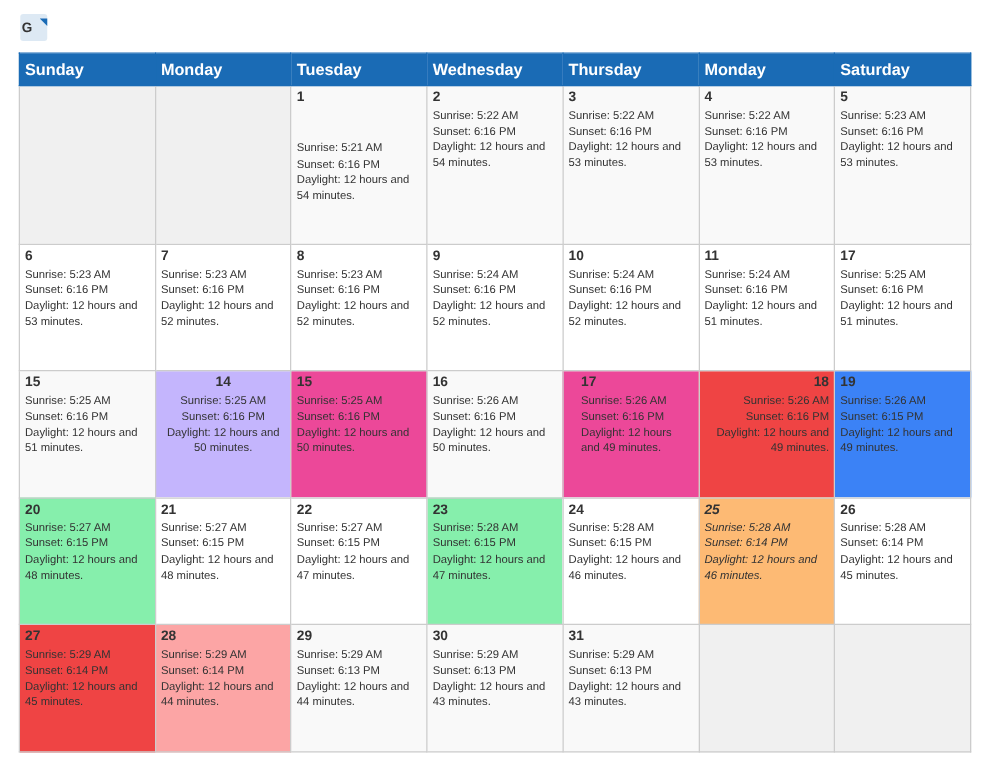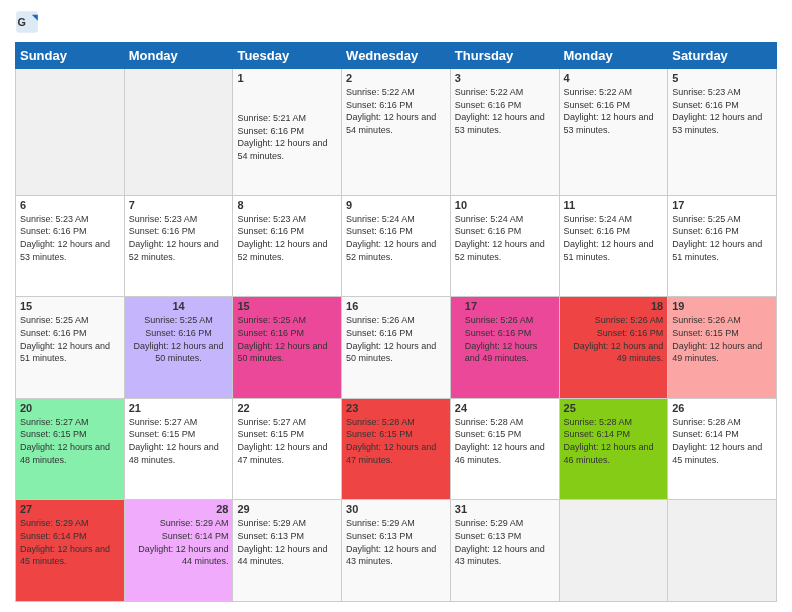--- a/index.html
+++ b/index.html
@@ -243,21 +243,21 @@
             <div class="cell-info" style="white-space: pre-line;">Sunrise: 5:26 AM
 Sunset: 6:16 PM
 Daylight: 12 hours and 49 minutes.</div>
           </td>
           <td style="background: #ef4444; text-align: right;">
             <span class="day-num">18</span>
             <div class="cell-info" style="white-space: pre-line;">Sunrise: 5:26 AM
 Sunset: 6:16 PM
 Daylight: 12 hours and 49 minutes.</div>
           </td>
-          <td style="background: #fca5a5;">
+          <td style="background: #3b82f6;">
             <span class="day-num">19</span>
             <div class="cell-info" style="white-space: pre-line;">Sunrise: 5:26 AM
 Sunset: 6:15 PM
 Daylight: 12 hours and 49 minutes.</div>
           </td>
         </tr>
         <tr>
           <td style="background: #86efac;">
             <span class="day-num">20</span>
             <div class="cell-info" style="white-space: pre-line;">Sunrise: 5:27 AM
@@ -269,53 +269,53 @@
             <div class="cell-info" style="white-space: pre-line;">Sunrise: 5:27 AM
 Sunset: 6:15 PM
 Daylight: 12 hours and 48 minutes.</div>
           </td>
           <td style="background: rgb(255, 255, 255);">
             <span class="day-num">22</span>
             <div class="cell-info" style="white-space: pre-line;">Sunrise: 5:27 AM
 Sunset: 6:15 PM
 Daylight: 12 hours and 47 minutes.</div>
           </td>
-          <td style="background: #ef4444;">
+          <td style="background: #86efac;">
             <span class="day-num">23</span>
             <div class="cell-info" style="white-space: pre-line;">Sunrise: 5:28 AM
 Sunset: 6:15 PM
 Daylight: 12 hours and 47 minutes.</div>
           </td>
           <td style="background: rgb(255, 255, 255);">
             <span class="day-num">24</span>
             <div class="cell-info" style="white-space: pre-line;">Sunrise: 5:28 AM
 Sunset: 6:15 PM
 Daylight: 12 hours and 46 minutes.</div>
           </td>
-          <td style="background: #84cc16;">
+          <td style="background: #fdba74; font-style: italic;">
             <span class="day-num">25</span>
             <div class="cell-info" style="white-space: pre-line;">Sunrise: 5:28 AM
 Sunset: 6:14 PM
 Daylight: 12 hours and 46 minutes.</div>
           </td>
           <td style="background: rgb(255, 255, 255);">
             <span class="day-num">26</span>
             <div class="cell-info" style="white-space: pre-line;">Sunrise: 5:28 AM
 Sunset: 6:14 PM
 Daylight: 12 hours and 45 minutes.</div>
           </td>
         </tr>
         <tr>
           <td style="background: #ef4444;">
             <span class="day-num">27</span>
             <div class="cell-info" style="white-space: pre-line;">Sunrise: 5:29 AM
 Sunset: 6:14 PM
 Daylight: 12 hours and 45 minutes.</div>
           </td>
-          <td style="background: #f0abfc; text-align: right;">
+          <td style="background: #fca5a5;">
             <span class="day-num">28</span>
             <div class="cell-info" style="white-space: pre-line;">Sunrise: 5:29 AM
 Sunset: 6:14 PM
 Daylight: 12 hours and 44 minutes.</div>
           </td>
           <td style="background: rgb(249, 249, 249);">
             <span class="day-num">29</span>
             <div class="cell-info" style="white-space: pre-line;">Sunrise: 5:29 AM
 Sunset: 6:13 PM
 Daylight: 12 hours and 44 minutes.</div>

